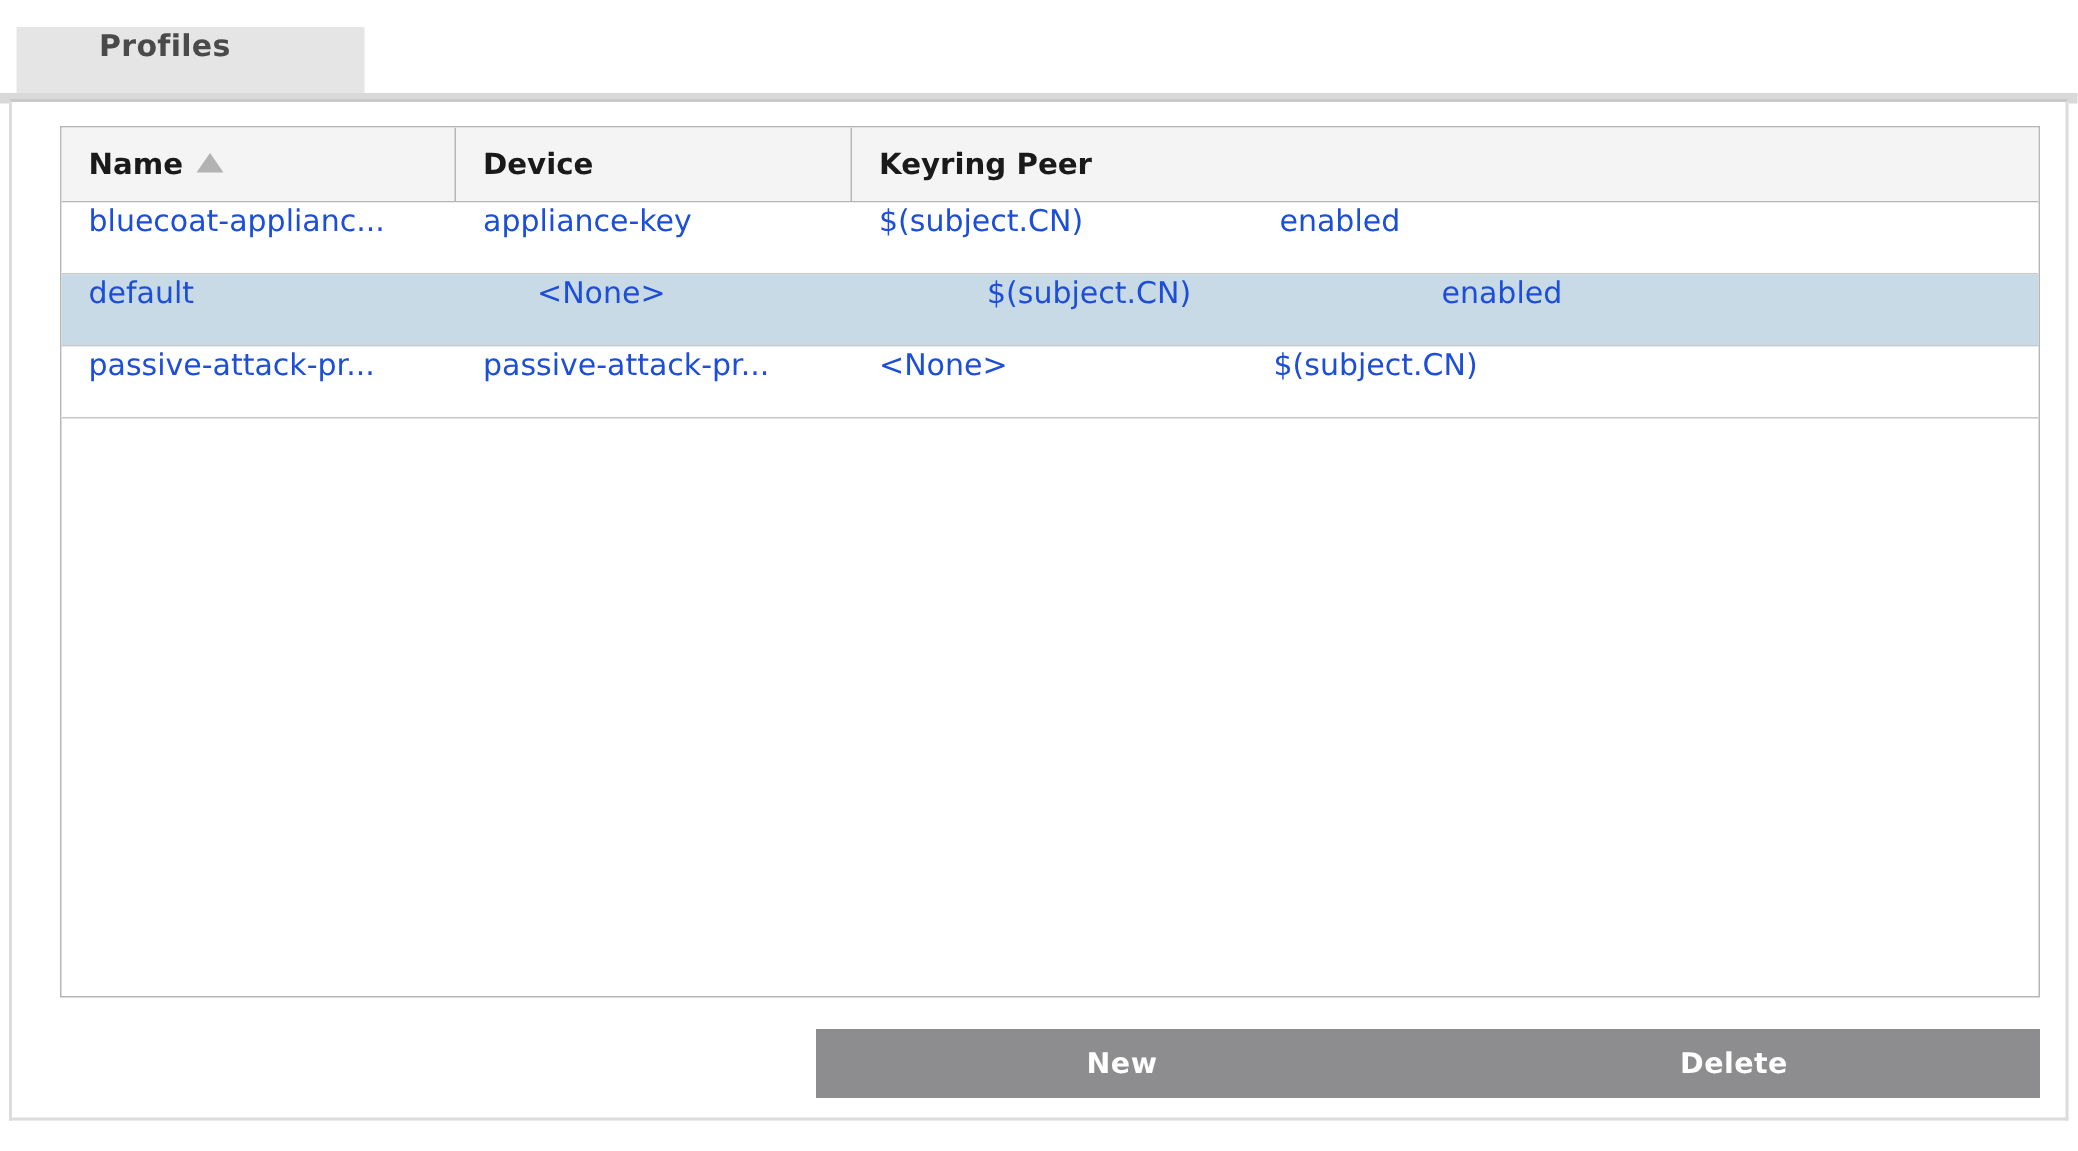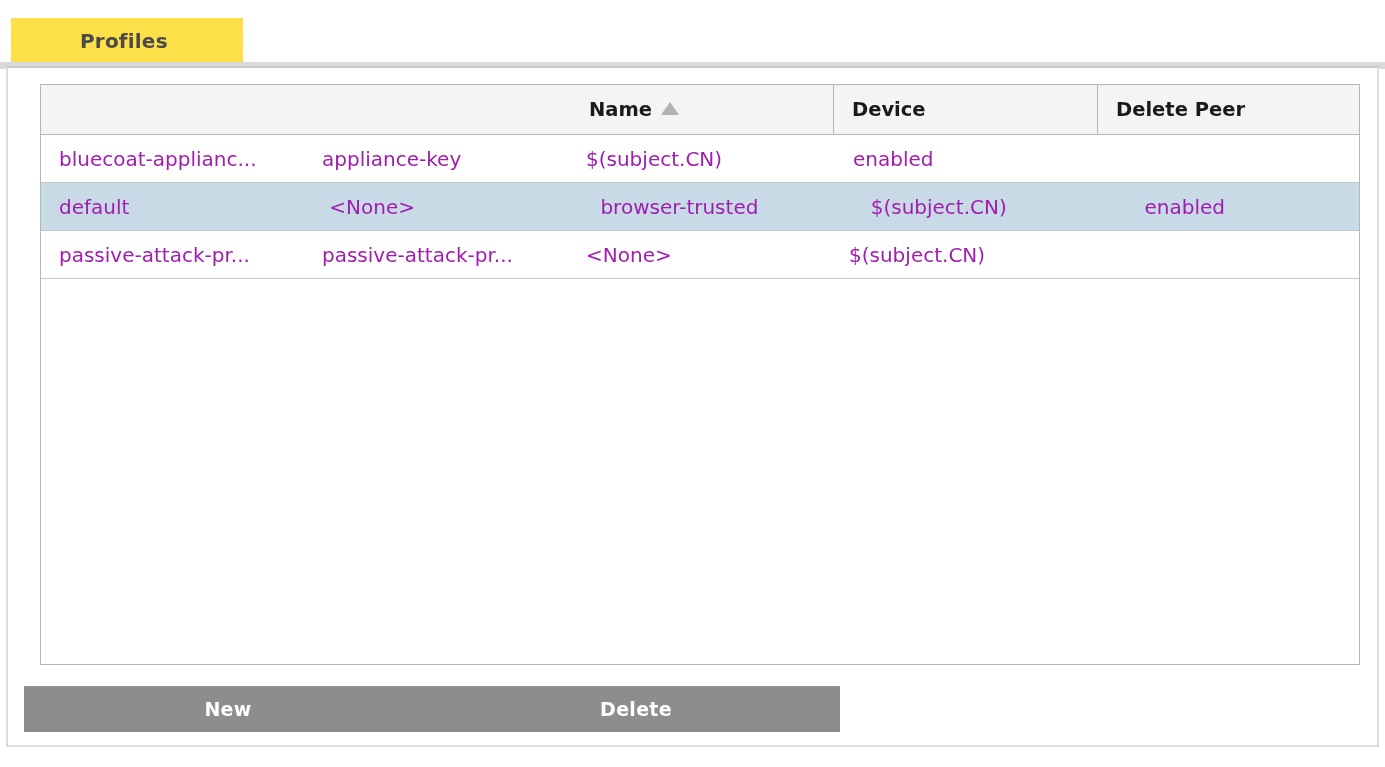--- a/index.html
+++ b/index.html
@@ -23,25 +23,24 @@
     top: 0;
     width: 1385px;
     height: 68px;
   }
   .tab {
     position: absolute;
     left: 11px;
     top: 18px;
     width: 232px;
     height: 45px;
-    background: #fde047;
-    display: flex;
-    align-items: center;
-    box-sizing: border-box;
-    padding-left: 69px;
+    background: #e5e5e5;
+    display: flex;
+    box-sizing: border-box;
+    padding-left: 55px;
   }
   .tab-label {
     font-size: 20px;
     font-weight: bold;
     color: #4a4a4a;
     letter-spacing: 0.2px;
   }
   .tabstrip-under {
     position: absolute;
     left: 0;
@@ -75,21 +74,20 @@
     border: 1px solid #b6b6b6;
     background: #ffffff;
     overflow: hidden;
   }
   .thead {
     display: flex;
     height: 50px;
     background: #f4f4f4;
     border-bottom: 1px solid #b6b6b6;
     box-sizing: border-box;
-    justify-content: flex-end;
   }
   .th {
     display: flex;
     align-items: center;
     box-sizing: border-box;
     padding-left: 18px;
     font-size: 19.5px;
     font-weight: bold;
     color: #1a1a1a;
     border-right: 1px solid #b6b6b6;
@@ -121,39 +119,39 @@
   .trow {
     display: flex;
     height: 48px;
     background: #ffffff;
     border-bottom: 1px solid #c7c7c7;
     box-sizing: border-box;
   }
   .trow.selected { background: #c8dae6; gap: 36px; }
   .td {
     display: flex;
-    align-items: center;
+    align-items: flex-start;
     box-sizing: border-box;
     padding-left: 18px;
     font-size: 20px;
-    color: #a21caf;
+    color: #1d4ed8;
     height: 100%;
     white-space: nowrap;
     overflow: hidden;
   }
 
   
   .btnbar {
     position: absolute;
-    left: 16px;
+    left: 32px;
     top: 618px;
     width: 1320px;
     height: 46px;
     display: flex;
-    justify-content: flex-start;
+    justify-content: flex-end;
   }
   .btn {
     width: 408px;
     height: 46px;
     background: #8d8d8f;
     color: #ffffff;
     font-size: 19px;
     font-weight: bold;
     border: none;
     display: flex;
@@ -180,21 +178,21 @@
 
     <div class="thead">
       <div class="th col-name">
         <span>Name</span>
         <span class="sort-icon"></span>
       </div>
       <div class="th col-keyring">
         <span>Device</span>
       </div>
       <div class="th col-verify">
-        <span>Delete Peer</span>
+        <span>Keyring Peer</span>
       </div>
     </div>
 
     <div class="tbody">
 
       <div class="trow">
         <div class="td col-name">
             <span>bluecoat-applianc...</span>
           </div>
         <div class="td col-keyring">
@@ -207,23 +205,20 @@
             <span>enabled</span>
           </div>
       </div>
 
       <div class="trow selected">
         <div class="td col-name">
             <span>default</span>
           </div>
         <div class="td col-keyring">
             <span>&lt;None&gt;</span>
-          </div>
-        <div class="td col-ccl">
-            <span>browser-trusted</span>
           </div>
         <div class="td col-devid">
             <span>$(subject.CN)</span>
           </div>
         <div class="td col-verify">
             <span>enabled</span>
           </div>
       </div>
 
       <div class="trow">

